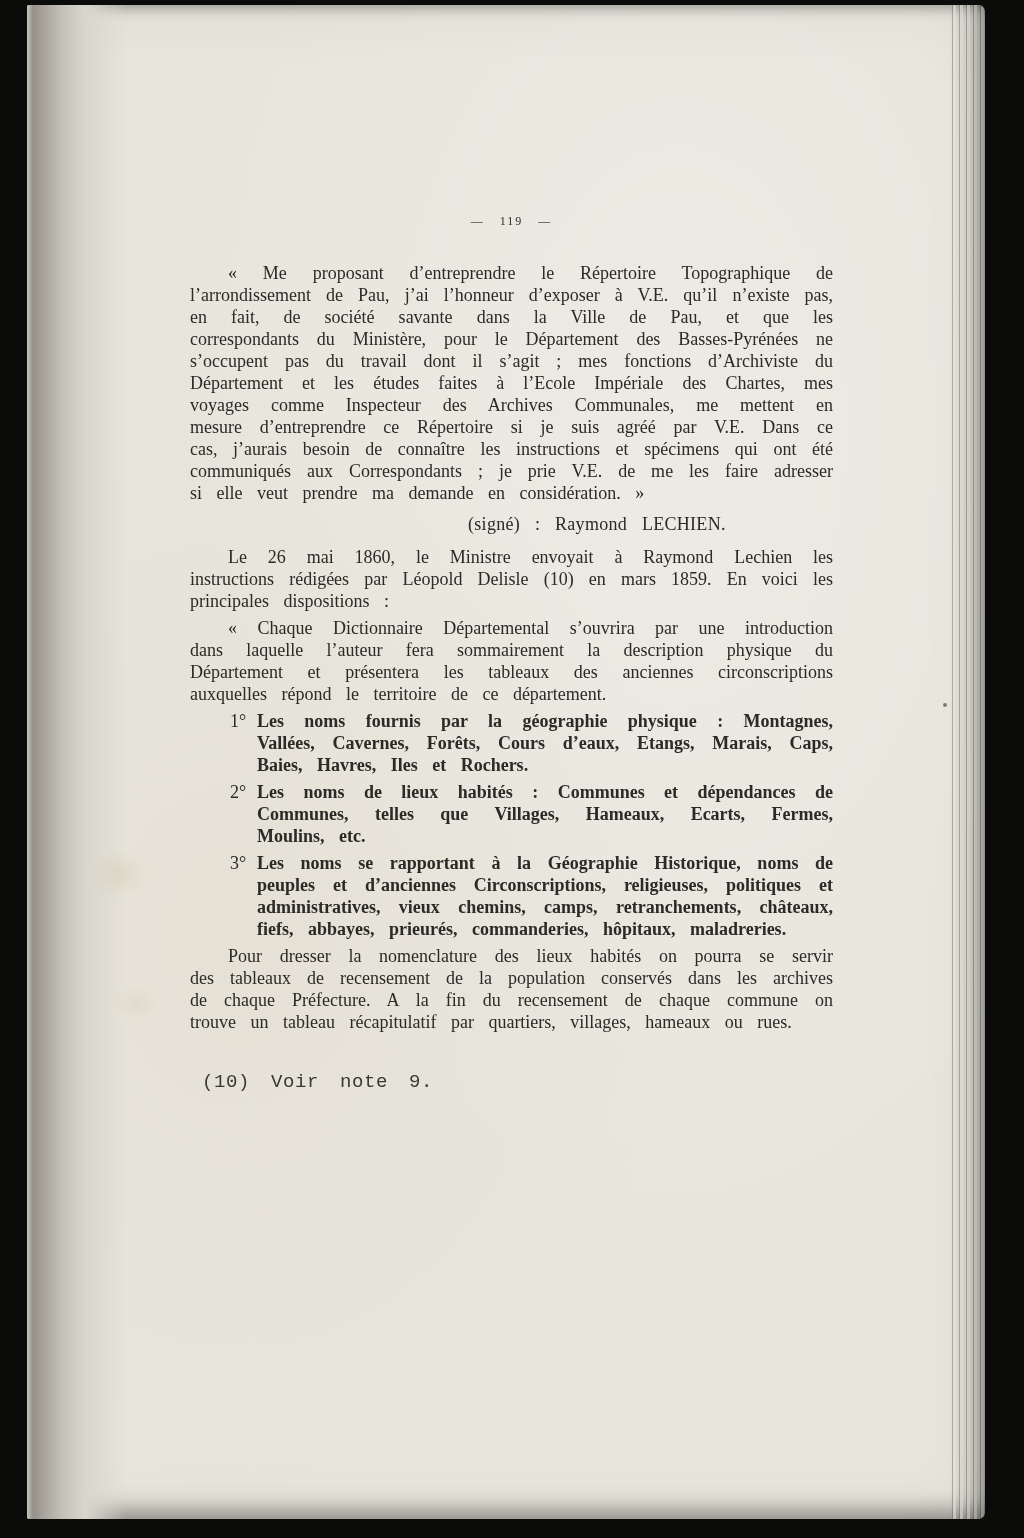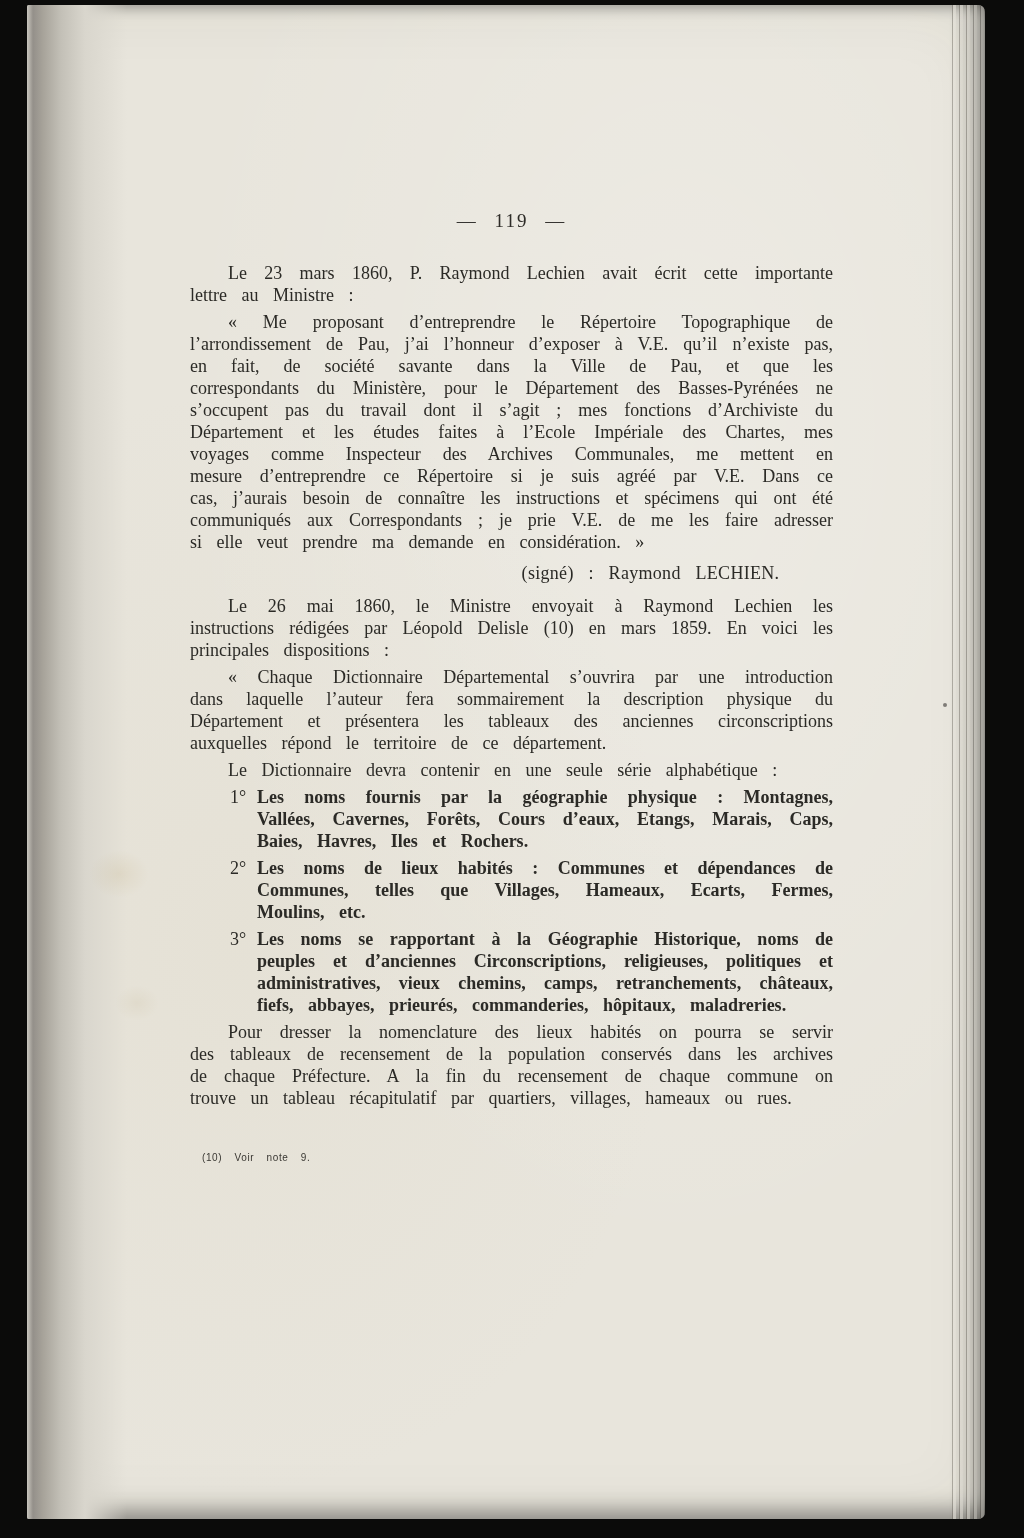--- a/index.html
+++ b/index.html
@@ -85,39 +85,38 @@
     left: 163px;
     top: 205px;
     width: 643px;
     color: #2b2a26;
     font-size: 18px;
     line-height: 22px;
   }
 
   .page-number {
     text-align: center;
-    font-size: 19px;
+    font-size: 12px;
     letter-spacing: 2px;
     word-spacing: 10px;
     margin: 0 0 30px 0;
     color: #2e2c28;
   }
 
   .para {
     margin: 0 0 5px 0;
     text-align: justify;
     text-indent: 38px;
     word-spacing: 10px;
   }
 
   .signature {
     margin: 9px 0 11px 278px;
     word-spacing: 10px;
     letter-spacing: 0.3px;
-    text-align: center;
   }
 
   .numbered-list {
     list-style: none;
     margin: 2px 0 4px 40px;
     padding: 0;
   }
   .numbered-list li {
     display: flex;
     margin: 0 0 5px 0;
@@ -128,51 +127,49 @@
   }
   .li-text {
     flex: 1;
     text-align: justify;
     word-spacing: 10px;
     font-weight: bold;
   }
 
   .footnote {
     margin: 38px 0 0 12px;
-    font-family: Liberation Sans, sans-serif;
-    font-size: 10px;
+    font-family: Liberation Mono, monospace;
+    font-size: 19px;
     letter-spacing: 0.6px;
     word-spacing: 9px;
     color: #3a3833;
   }
 </style>
 </head>
 <body>
 
 <div class="page">
   <div class="gutter"></div>
   <div class="fore-edge"></div>
   <div class="stain-1"></div>
   <div class="stain-2"></div>
   <div class="speck-1"></div>
 
   <div class="content">
     <div class="page-number">— 119 —</div>
 
-    <p class="para">Le 23 mars 1860, P. Raymond Lechien avait écrit cette importante lettre au Ministre :</p>
 
     <p class="para">« Me proposant d’entreprendre le Répertoire Topographique de l’arrondissement de Pau, j’ai l’honneur d’exposer à V.E. qu’il n’existe pas, en fait, de société savante dans la Ville de Pau, et que les correspondants du Ministère, pour le Département des Basses-Pyrénées ne s’occupent pas du travail dont il s’agit ; mes fonctions d’Archiviste du Département et les études faites à l’Ecole Impériale des Chartes, mes voyages comme Inspecteur des Archives Communales, me mettent en mesure d’entreprendre ce Répertoire si je suis agréé par V.E. Dans ce cas, j’aurais besoin de connaître les instructions et spécimens qui ont été communiqués aux Correspondants ; je prie V.E. de me les faire adresser si elle veut prendre ma demande en considération. »</p>
 
     <div class="signature">(signé) : Raymond LECHIEN.</div>
 
     <p class="para">Le 26 mai 1860, le Ministre envoyait à Raymond Lechien les instructions rédigées par Léopold Delisle (10) en mars 1859. En voici les principales dispositions :</p>
 
     <p class="para">« Chaque Dictionnaire Départemental s’ouvrira par une introduction dans laquelle l’auteur fera sommairement la description physique du Département et présentera les tableaux des anciennes circonscriptions auxquelles répond le territoire de ce département.</p>
 
-    <p class="para">Le Dictionnaire devra contenir en une seule série alphabétique :</p>
 
     <ul class="numbered-list">
       <li>
         <span class="li-num">1°</span>
         <span class="li-text">Les noms fournis par la géographie physique : Montagnes, Vallées, Cavernes, Forêts, Cours d’eaux, Etangs, Marais, Caps, Baies, Havres, Iles et Rochers.</span>
       </li>
       <li>
         <span class="li-num">2°</span>
         <span class="li-text">Les noms de lieux habités : Communes et dépendances de Communes, telles que Villages, Hameaux, Ecarts, Fermes, Moulins, etc.</span>
       </li>

